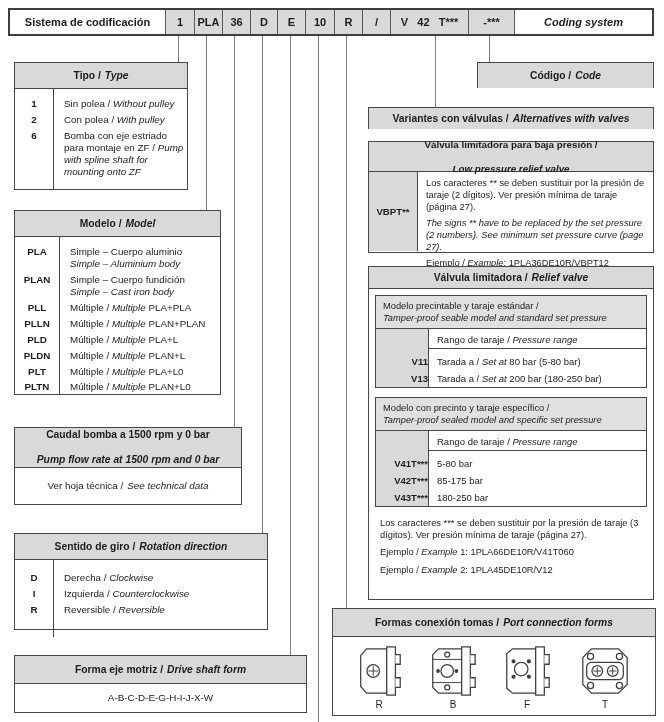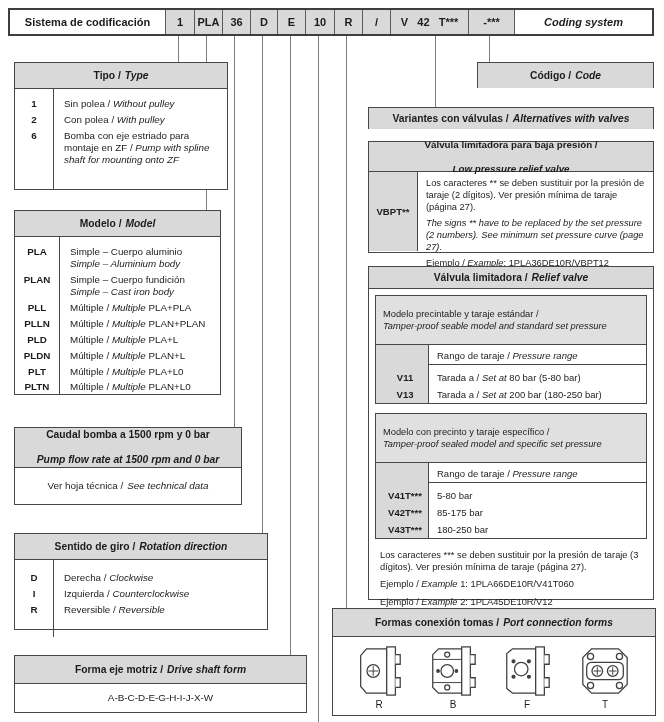--- a/index.html
+++ b/index.html
@@ -32,26 +32,26 @@
   .blk{display:block;}
   
   .bsimple{display:flex;align-items:center;justify-content:center;font-size:9.9px;gap:4px;}
   
   .vflex{display:flex;align-items:stretch;}
   .vlabel{width:48px;flex-shrink:0;background:#d9d9d9;border-right:1.2px solid #474747;
           display:flex;align-items:center;justify-content:center;font-weight:bold;font-size:9.6px;}
   .vtext{flex:1;padding:5px 7px 4px 8px;font-size:9.3px;line-height:1.3;}
   .vtext p{margin:0 0 4px 0;}
   .sub{margin:6px 6px 0 6px;border:1.2px solid #474747;}
-  .subh{background:#e0e0e0;border-bottom:1.2px solid #474747;padding:12px 7px;font-size:9.3px;line-height:1.3;}
+  .subh{background:#e0e0e0;border-bottom:1.2px solid #474747;padding:4px 7px;font-size:9.3px;line-height:1.3;}
   .stbl{position:relative;font-size:9.5px;}
   .sdiv{position:absolute;top:0;bottom:0;left:52px;width:1.2px;background:#474747;}
   .scol{position:absolute;top:0;bottom:0;left:0;width:52px;background:#d9d9d9;}
   .srow{display:flex;position:relative;}
-  .scode{width:52px;flex-shrink:0;text-align:center;padding-left:6px;font-weight:bold;box-sizing:border-box;}
+  .scode{width:52px;flex-shrink:0;text-align:right;padding-left:6px;font-weight:bold;box-sizing:border-box;}
   .sdesc{padding-left:9px;padding-right:4px;}
   .rangerow{height:20px;align-items:center;}
   .rangerow .sdesc{border-bottom:0;}
   .rangeline{position:absolute;left:52px;right:0;bottom:0;height:1.2px;background:#474747;}
   .datarow{height:17px;align-items:center;}
   .relief-paras{padding:6px 9px 0 11px;font-size:9.3px;line-height:1.3;}
   .relief-paras p{margin:4px 0 5px 0;}
   
   .ports-body{display:flex;justify-content:space-evenly;align-items:flex-start;padding-top:7px;}
   .pitem{display:flex;flex-direction:column;align-items:center;}
@@ -87,21 +87,21 @@
       <span>V</span>
       <span>42</span>
       <span>T***</span>
     </div>
     <div class="cs-cell cs-gray" style="width:46px">-***</div>
     <div class="cs-cell cs-end">
       <span class="it">Coding system</span>
     </div>
   </div>
 
-  <div class="bx" style="left:14px;top:62px;width:214px;height:128px">
+  <div class="bx" style="left:14px;top:62px;width:174px;height:128px">
     <div class="bh" style="height:26px">
       <span>Tipo /</span>
       <span class="it">Type</span>
     </div>
     <div class="codetable" style="height:95px">
       <div class="cdiv" style="left:38px"></div>
       <div class="crow">
         <span class="ccode">1</span>
         <span class="cdesc"><span>Sin polea /</span> <span class="it">Without pulley</span></span>
       </div>

